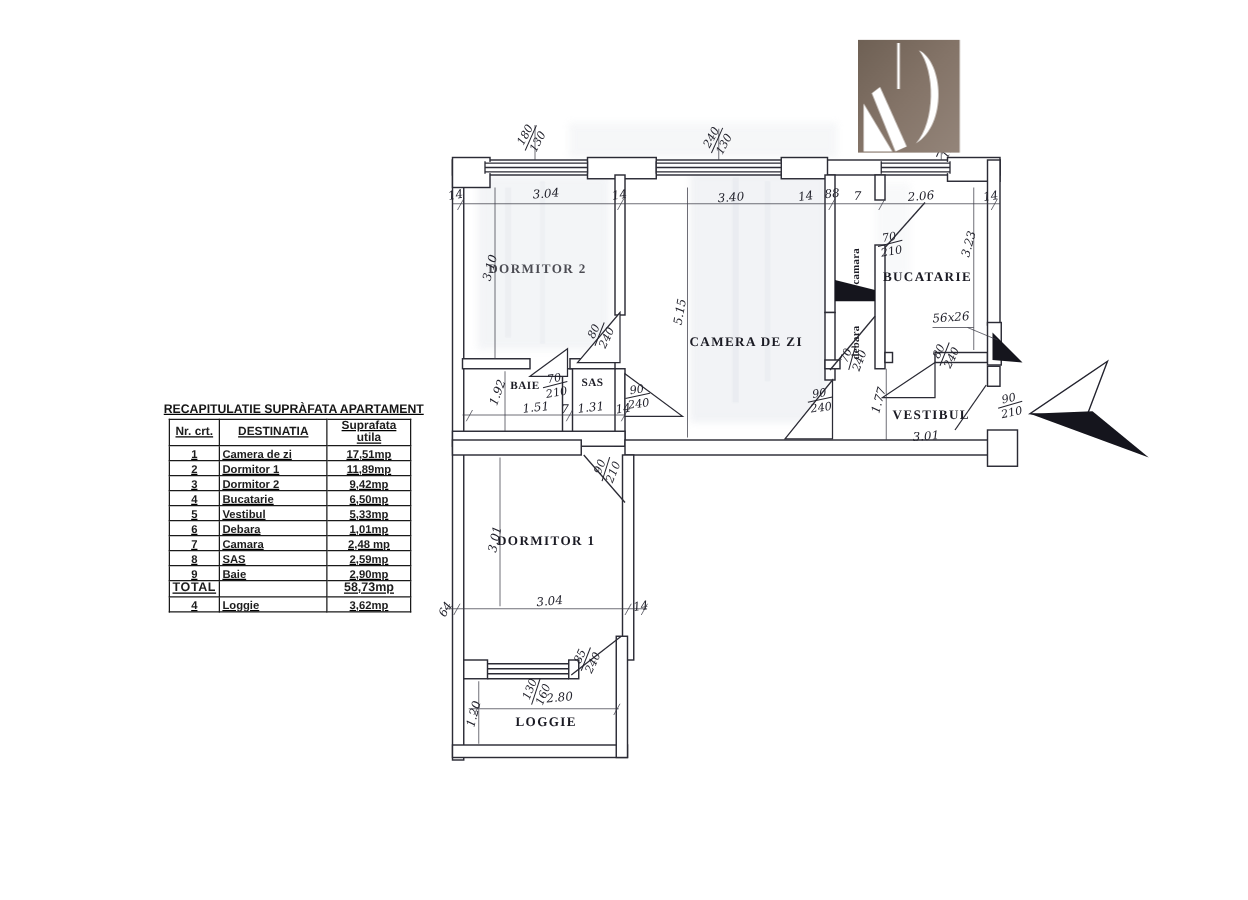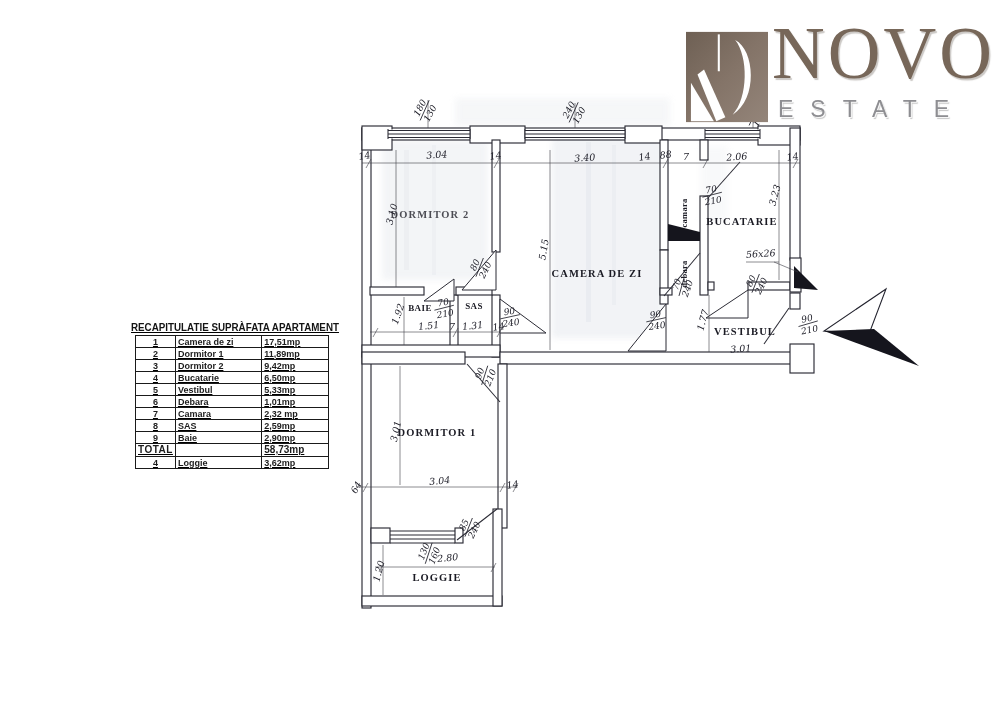--- a/index.html
+++ b/index.html
@@ -31,21 +31,21 @@
   .table-wrap{position:absolute;left:129px;top:322px;width:200px;text-decoration:underline;}
   .tbl-title{font-size:10px;font-weight:bold;color:#141414;text-align:center;
              white-space:nowrap;margin-bottom:2px;transform:scale(.98,1);}
   table.recap{border-collapse:collapse;margin-left:6px;}
   table.recap th,table.recap td{border:1px solid #1a1a1a;font-size:9px;font-weight:bold;
              color:#1c1c1c;padding:0 2px;height:11px;line-height:10px;}
   table.recap th{height:13px;font-size:9.5px;text-align:center;}
   col.c1{width:33px;}col.c2{width:87px;}col.c3{width:67px;}
   td.n{text-align:center;}
   td.d{text-align:left;padding-left:4px;}
-  td.a{text-align:left;}
+  td.a{text-align:center;}
   tr.total td{font-size:10px;height:12px;}
   tr.total td.n{text-align:center;padding-left:2px;letter-spacing:.5px;}
 </style>
 </head>
 <body>
 
 <div class="page">
 
   <svg class="plan" width="998" height="720" viewBox="0 0 998 720">
     <defs>
@@ -277,33 +277,36 @@
           <stop offset=".5" stop-color="#847468"></stop>
           <stop offset="1" stop-color="#94857a"></stop>
         </linearGradient>
       </defs>
       <rect x="0" y="0" width="100" height="110" fill="url(#lg)"></rect>
       <line x1="40" y1="3" x2="40" y2="48" stroke="#fff" stroke-width="2.5"></line>
       <polygon points="14,52 22,46 48,104 37,109" fill="#fff"></polygon>
       <polygon points="6,109 6,62 34,109" fill="#fff"></polygon>
       <path d="M60,10 C84,22 88,82 57,101 C76,80 76,30 60,10 Z" fill="#fff"></path>
     </svg>
-    <div class="logo-name">NOVO</div>
-    <div class="logo-sub">ESTATE</div>
   </div>
 
   <div class="table-wrap">
     <div class="tbl-title">RECAPITULATIE SUPRÀFATA APARTAMENT</div>
     <table class="recap">
       <colgroup>
           <col class="c1">
           <col class="c2">
           <col class="c3">
         </colgroup>
       <tbody>
+          <tr>
+        <th>Nr. crt.</th>
+        <th>DESTINATIA</th>
+        <th>Suprafata utila</th>
+      </tr>
       <tr>
             <td class="n">1</td>
             <td class="d">Camera de zi</td>
             <td class="a">17,51mp</td>
           </tr>
       <tr>
             <td class="n">2</td>
             <td class="d">Dormitor 1</td>
             <td class="a">11,89mp</td>
           </tr>
@@ -323,21 +326,21 @@
             <td class="a">5,33mp</td>
           </tr>
       <tr>
             <td class="n">6</td>
             <td class="d">Debara</td>
             <td class="a">1,01mp</td>
           </tr>
       <tr>
             <td class="n">7</td>
             <td class="d">Camara</td>
-            <td class="a">2,32 mp</td>
+            <td class="a">2,48 mp</td>
           </tr>
       <tr>
             <td class="n">8</td>
             <td class="d">SAS</td>
             <td class="a">2,59mp</td>
           </tr>
       <tr>
             <td class="n">9</td>
             <td class="d">Baie</td>
             <td class="a">2,90mp</td>

